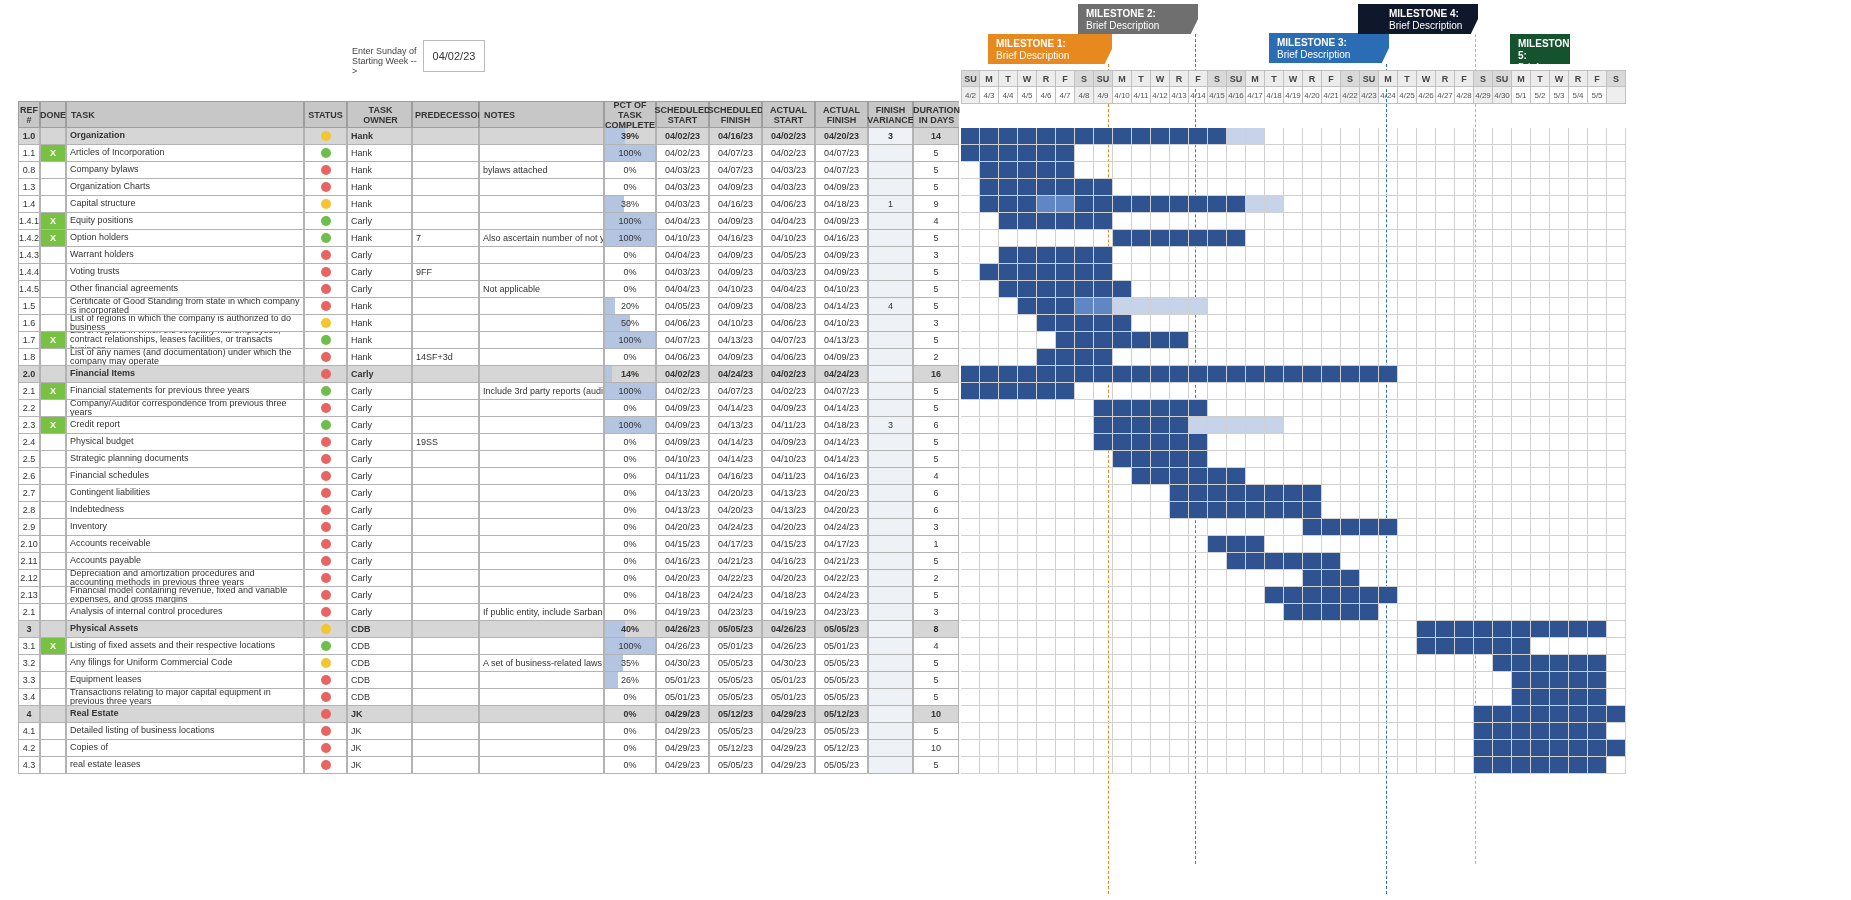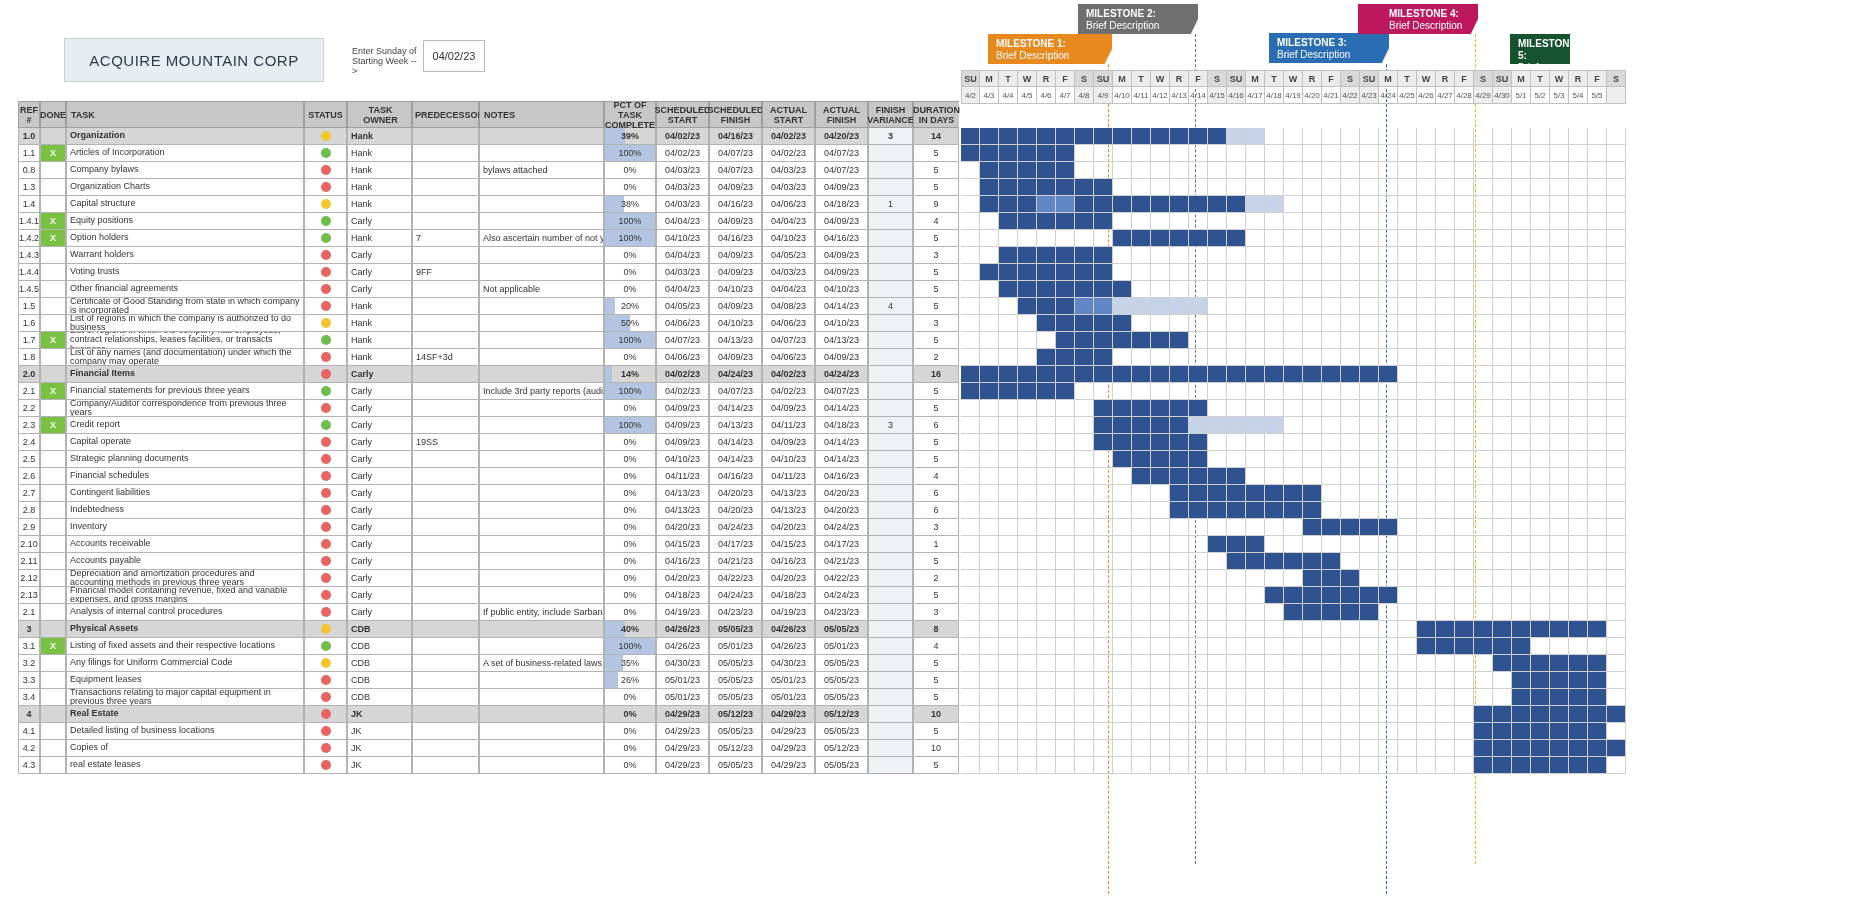--- a/index.html
+++ b/index.html
@@ -11,21 +11,21 @@
   .proj-box { position:absolute; left:64px; top:38px; width:260px; height:44px; border:1px solid #c7d2d8; background:#e7eef1; display:flex; align-items:center; justify-content:center; font-size:15px; color:#2a3b47; letter-spacing:0.5px;}
   .start-label { position:absolute; left:352px; top:46px; font-size:9px; color:#444; width:70px;}
   .start-date { position:absolute; left:423px; top:40px; width:62px; height:32px; border:1px solid #bbb; background:#fff; display:flex; align-items:center; justify-content:center; font-size:11px; color:#333;}
 
   
   .flag { position:absolute; color:#fff; font-size:10px; padding:4px 8px; line-height:1.2; height:30px;}
   .flag .fb { font-weight:700; }
   .flag-1 { background:#e8891f; clip-path: polygon(0 0, 100% 0, 100% 50%, 94% 100%, 0 100%); }
   .flag-2 { background:#6f6f6f; clip-path: polygon(0 0, 100% 0, 100% 50%, 94% 100%, 0 100%); }
   .flag-3 { background:#2a6db5; clip-path: polygon(0 0, 100% 0, 100% 50%, 94% 100%, 0 100%); }
-  .flag-4 { background:#be185d; clip-path: polygon(0 0, 100% 0, 100% 50%, 94% 100%, 0 100%); padding-left: 31px; }
+  .flag-4 { background:#0f172a; clip-path: polygon(0 0, 100% 0, 100% 50%, 94% 100%, 0 100%); padding-left: 31px; }
   .flag-5 { background:#14532d; }
   .flag-line { position:absolute; width:0; border-left:1px dashed; top:35px; bottom:0;}
 
   
   .tl-head { position:absolute; left:961px; top:70px; }
   .tl-weeks { display:flex; height:12px;}
   .wk { font-weight:700; font-size:10px; color:#333; display:flex; align-items:flex-start; padding-left:2px;}
   .tl-days { display:flex;font-weight:bold; }
   .dh { width:19px; height:17px; border:1px solid #c1c1c1; border-left:none; background:#ececec; font-size:9px; display:flex; align-items:center; justify-content:center; color:#444;}
   .dh:first-child { border-left:1px solid #c1c1c1;}
@@ -64,21 +64,20 @@
   .grow { display:flex; height:17px;}
   .gc { width:19px; height:17px; border-right:1px solid #d0d0d0; border-bottom:1px solid #d0d0d0;}
   .gc.fill { background:#2e5390;}
   .gc.light { background:#c7d3e8;}
   .gc.fill-l{ background:#6186c6;}
 </style>
 </head>
 <body>
 
 <div class="wrap">
-  <div class="proj-box">ACQUIRE MOUNTAIN CORP</div>
   <div class="start-label">Enter Sunday of Starting Week --&gt;</div>
   <div class="start-date">04/02/23</div>
 
   <div id="flags">
       <div class="flag flag-1" style="left: 988px; top: 34px; width: 124px;">
         <div class="fb">MILESTONE 1:</div>
         <div>Brief Description</div>
       </div>
       <div class="flag-line" style="left: 1108px; border-color: rgb(232, 137, 31); top: 64px; height: 830px;"></div>
       <div class="flag flag-2" style="left: 1078px; top: 4px; width: 120px;">
@@ -571,21 +570,21 @@
           <div class="cell c-ss ctr">04/09/23</div>
           <div class="cell c-sf ctr">04/13/23</div>
           <div class="cell c-as ctr">04/11/23</div>
           <div class="cell c-af ctr">04/18/23</div>
           <div class="cell c-fv ctr fv-bg">3</div>
           <div class="cell c-dur ctr">6</div>
         </div>
         <div class="row">
           <div class="cell c-ref ctr">2.4</div>
           <div class="cell c-done ctr"></div>
-          <div class="cell c-task">Capital operate</div>
+          <div class="cell c-task">Physical budget</div>
           <div class="cell c-status ctr">
             <span class="status-dot sd-red"></span>
           </div>
           <div class="cell c-owner">Carly</div>
           <div class="cell c-pred">19SS</div>
           <div class="cell c-notes"></div>
           <div class="cell c-pct ctr pct-bar">
             <div class="pct-fill" style="width: 0%;"></div>
             <div class="pct-txt">0%</div>
           </div>

